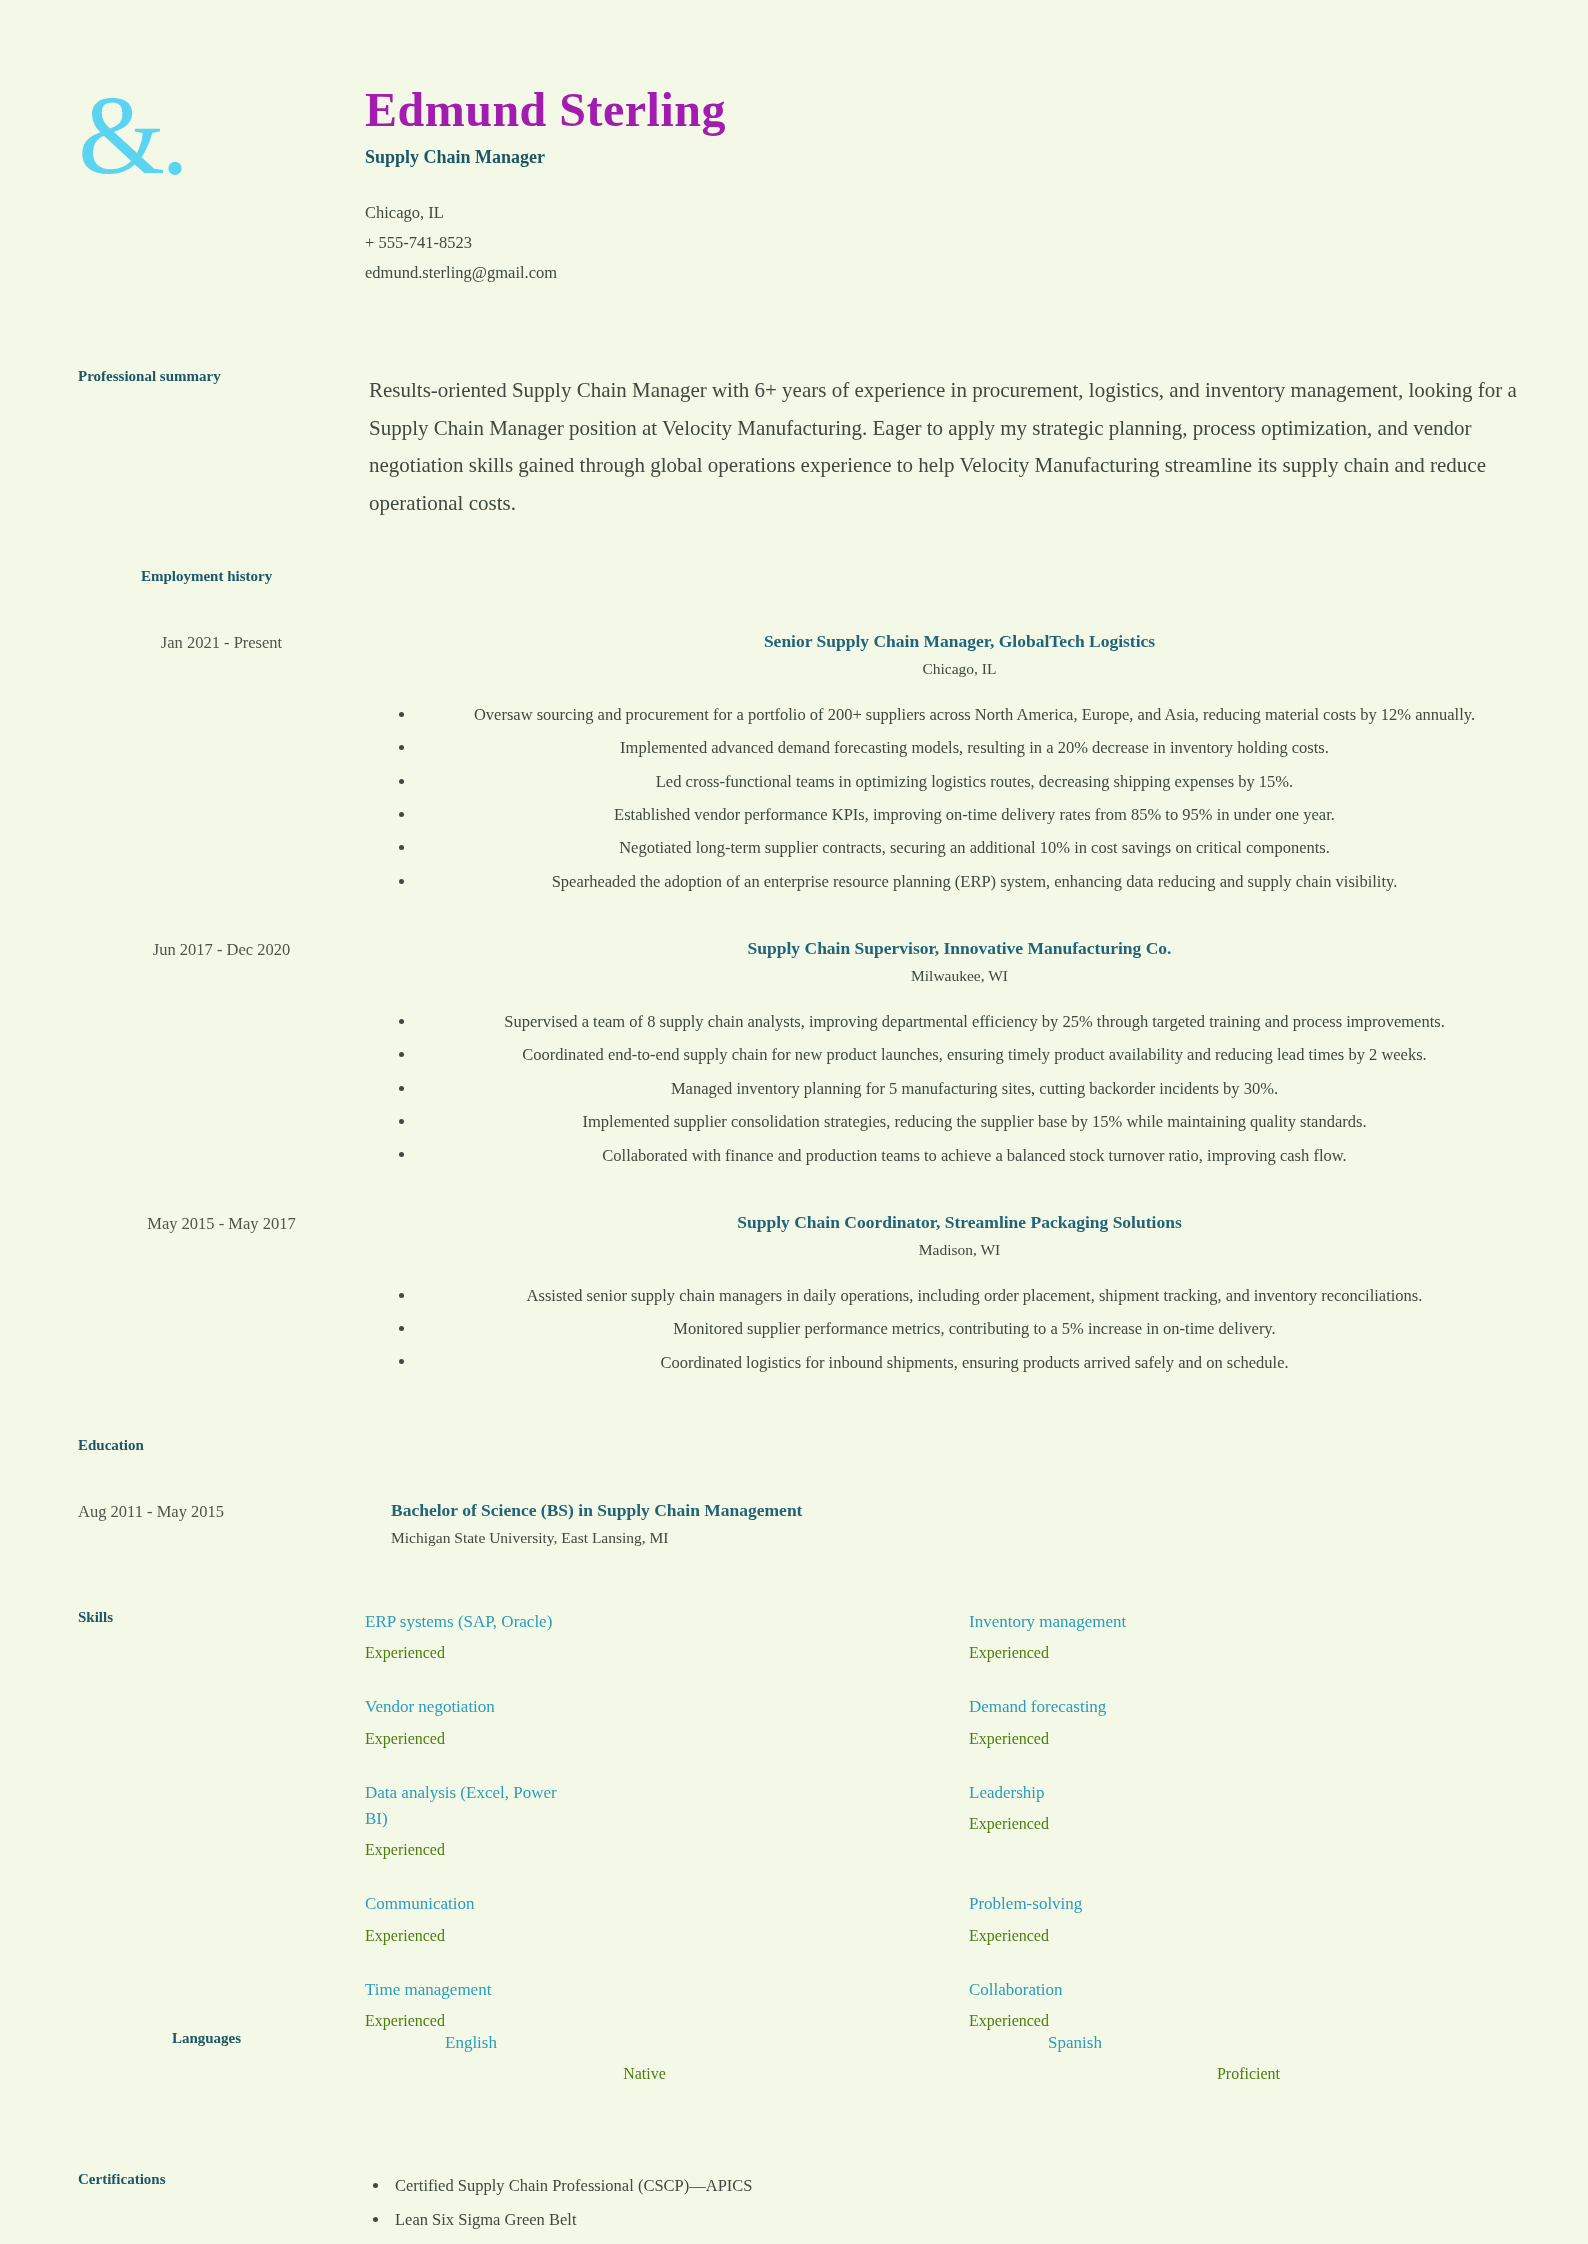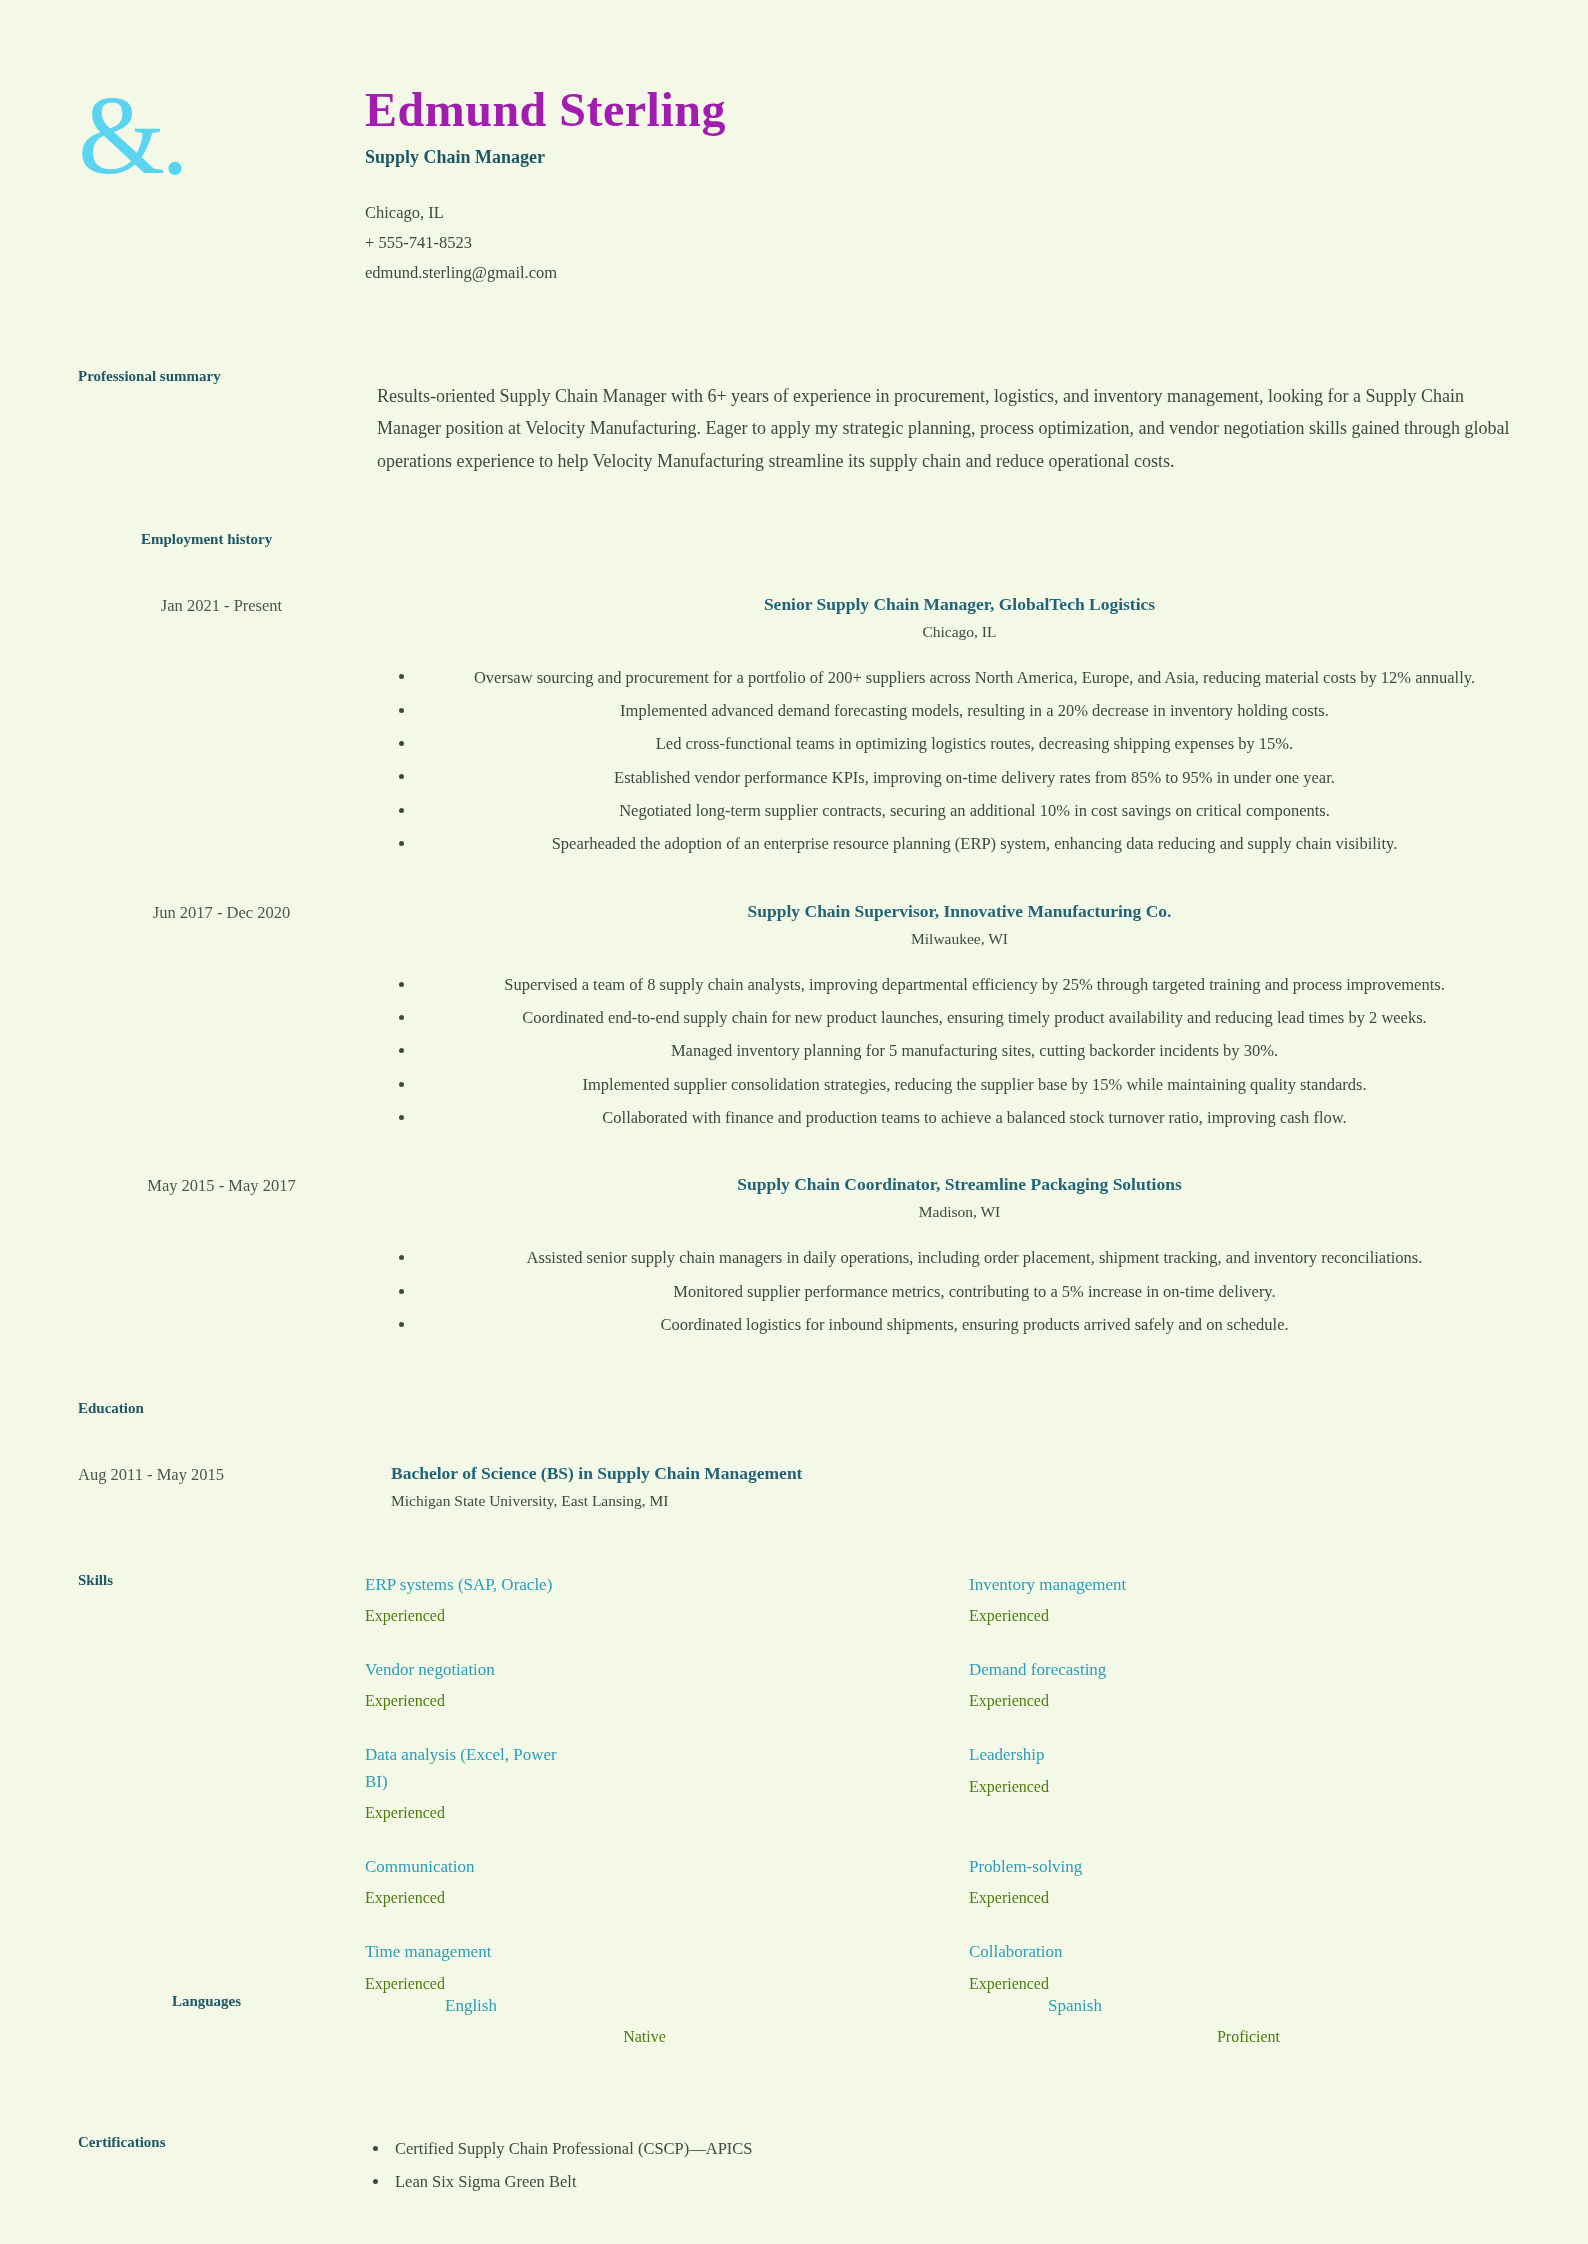--- a/index.html
+++ b/index.html
@@ -54,22 +54,22 @@
   }
   
   .sec-label{
     font-size:15px;
     font-weight:700;
     color:#1d5766;
     padding-right:30px;
   }
   .summary-section{margin-top:80px;}
   .summary-text{
-    margin:12px;
-    font-size:18px;
+    margin:4px;
+    font-size:21px;
     line-height:1.78;
     max-width:1180px;
   }
   .employment-section{margin-top:42px;text-align:center;}
   .education-section{margin-top:56px;}
   .job{margin-top:46px;gap:26px;}
   .job + .job{margin-top:38px;}
   .dates{
     font-size:16.5px;
     color:#4d564c;

